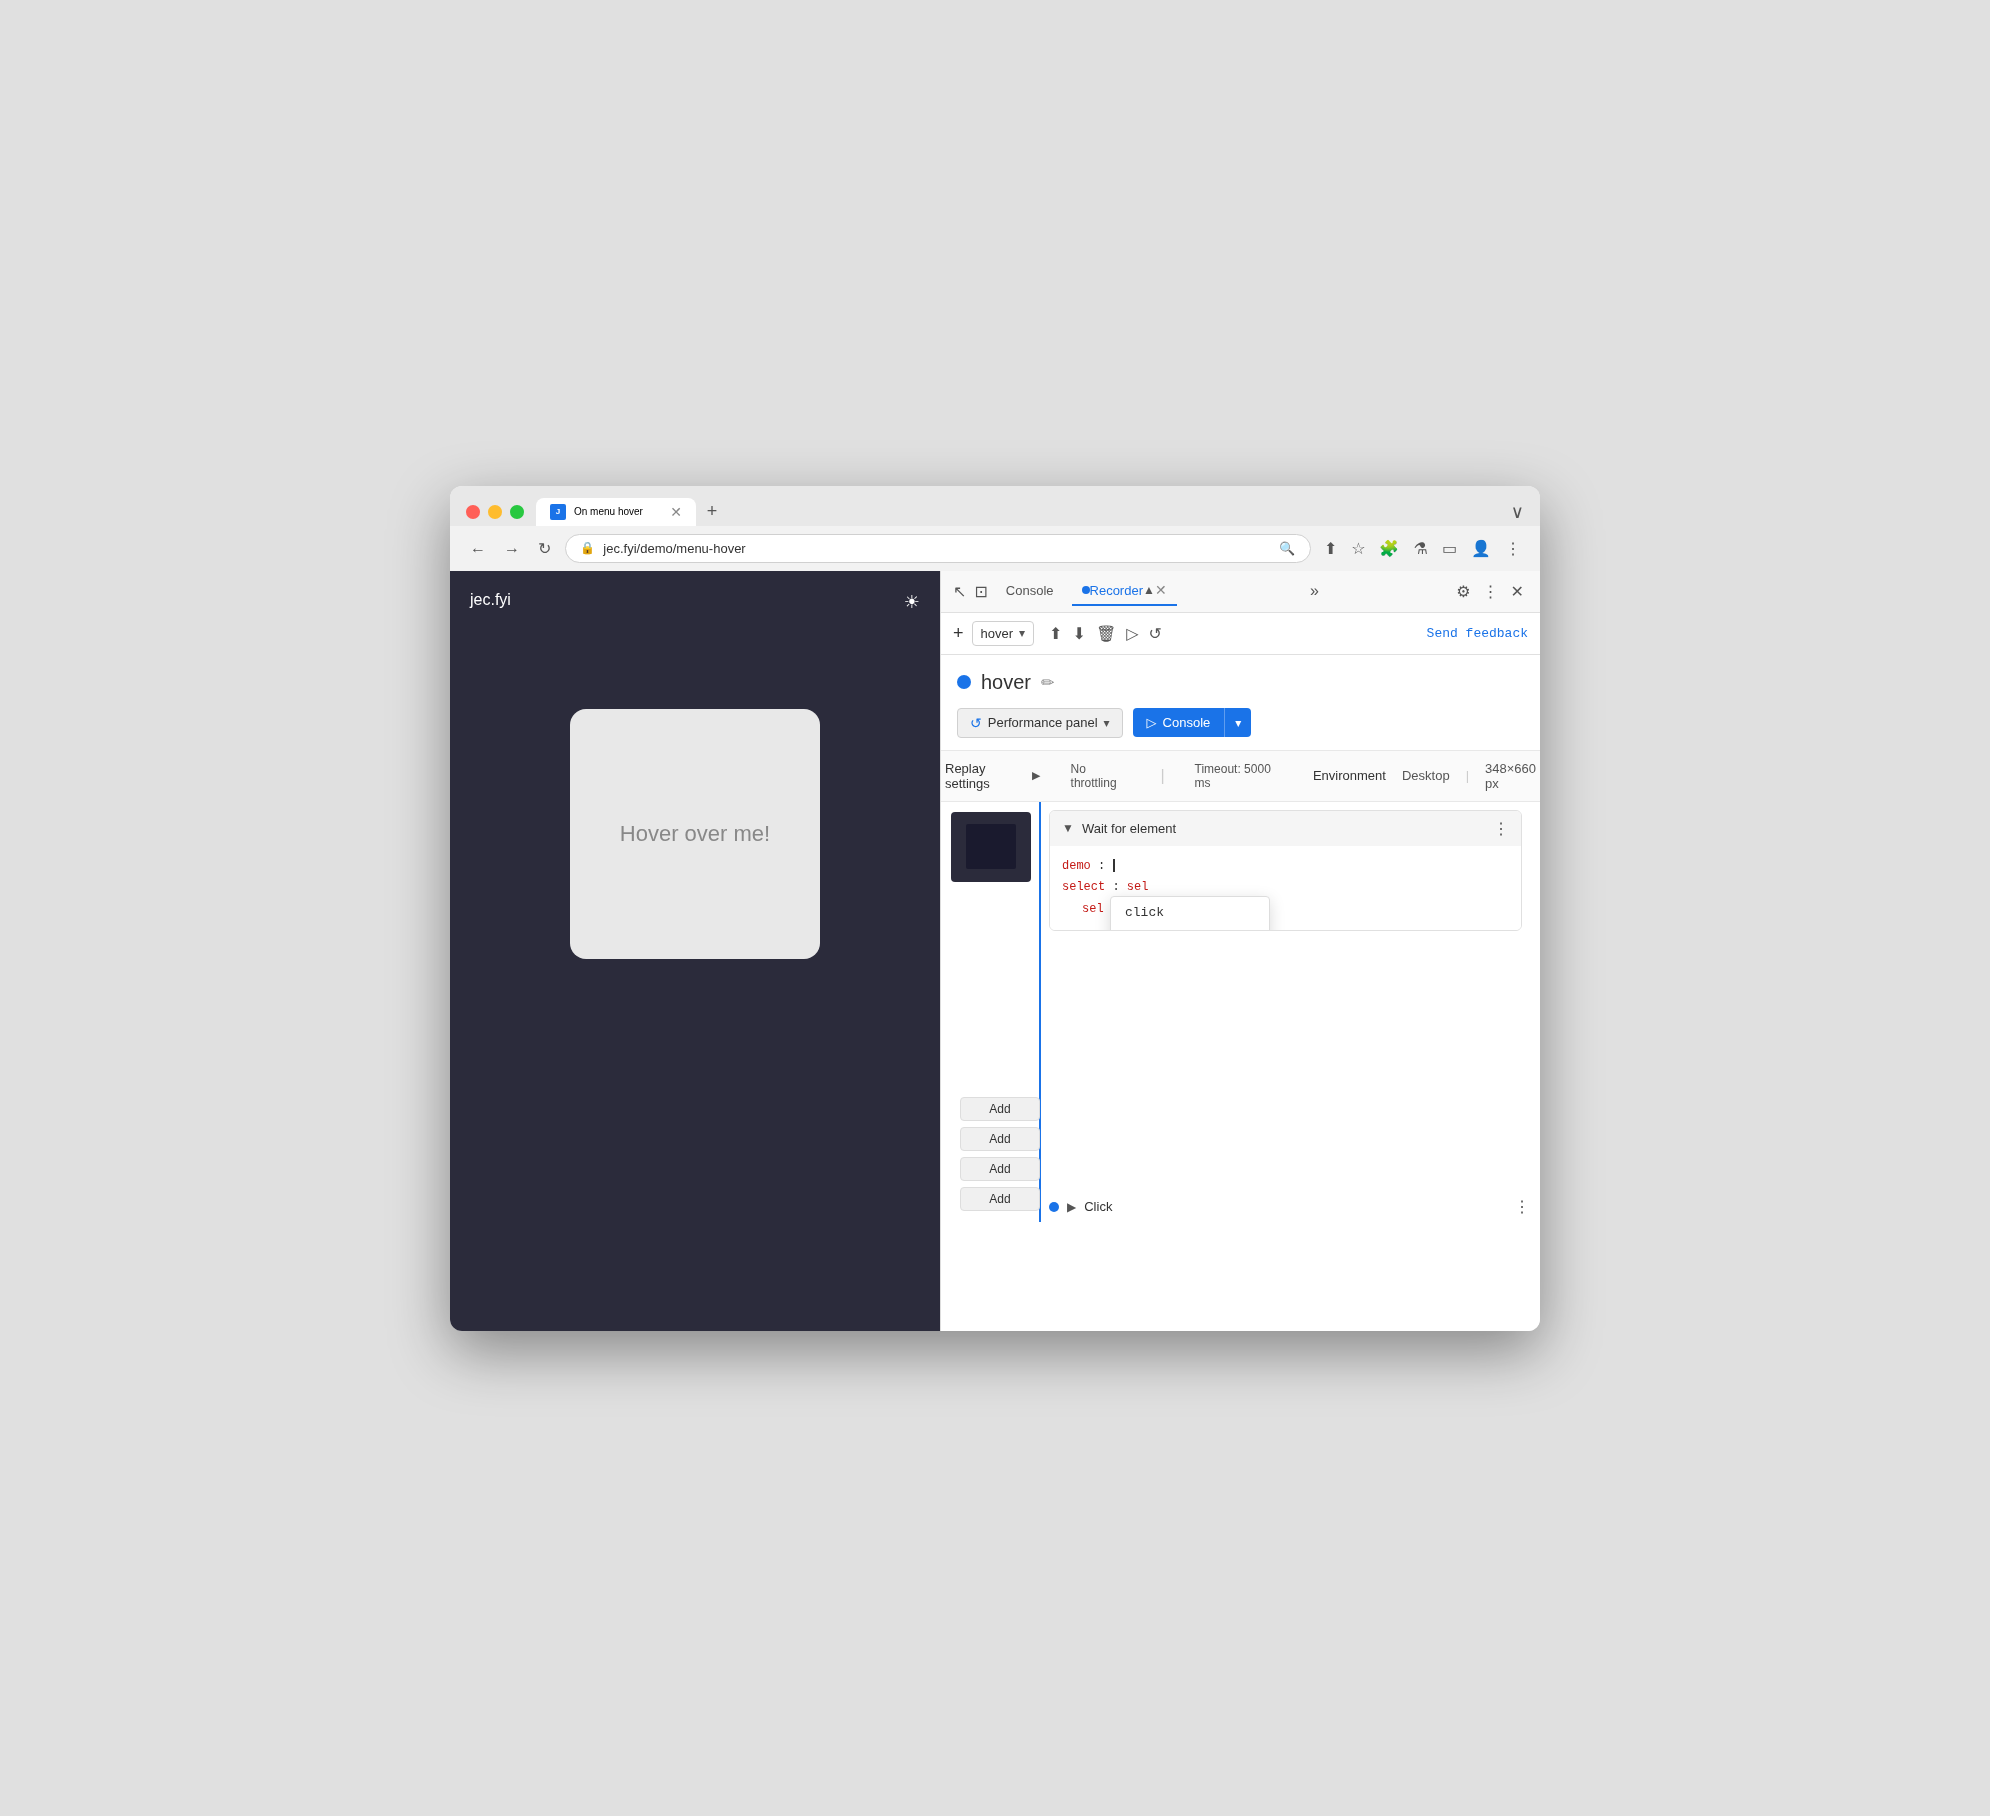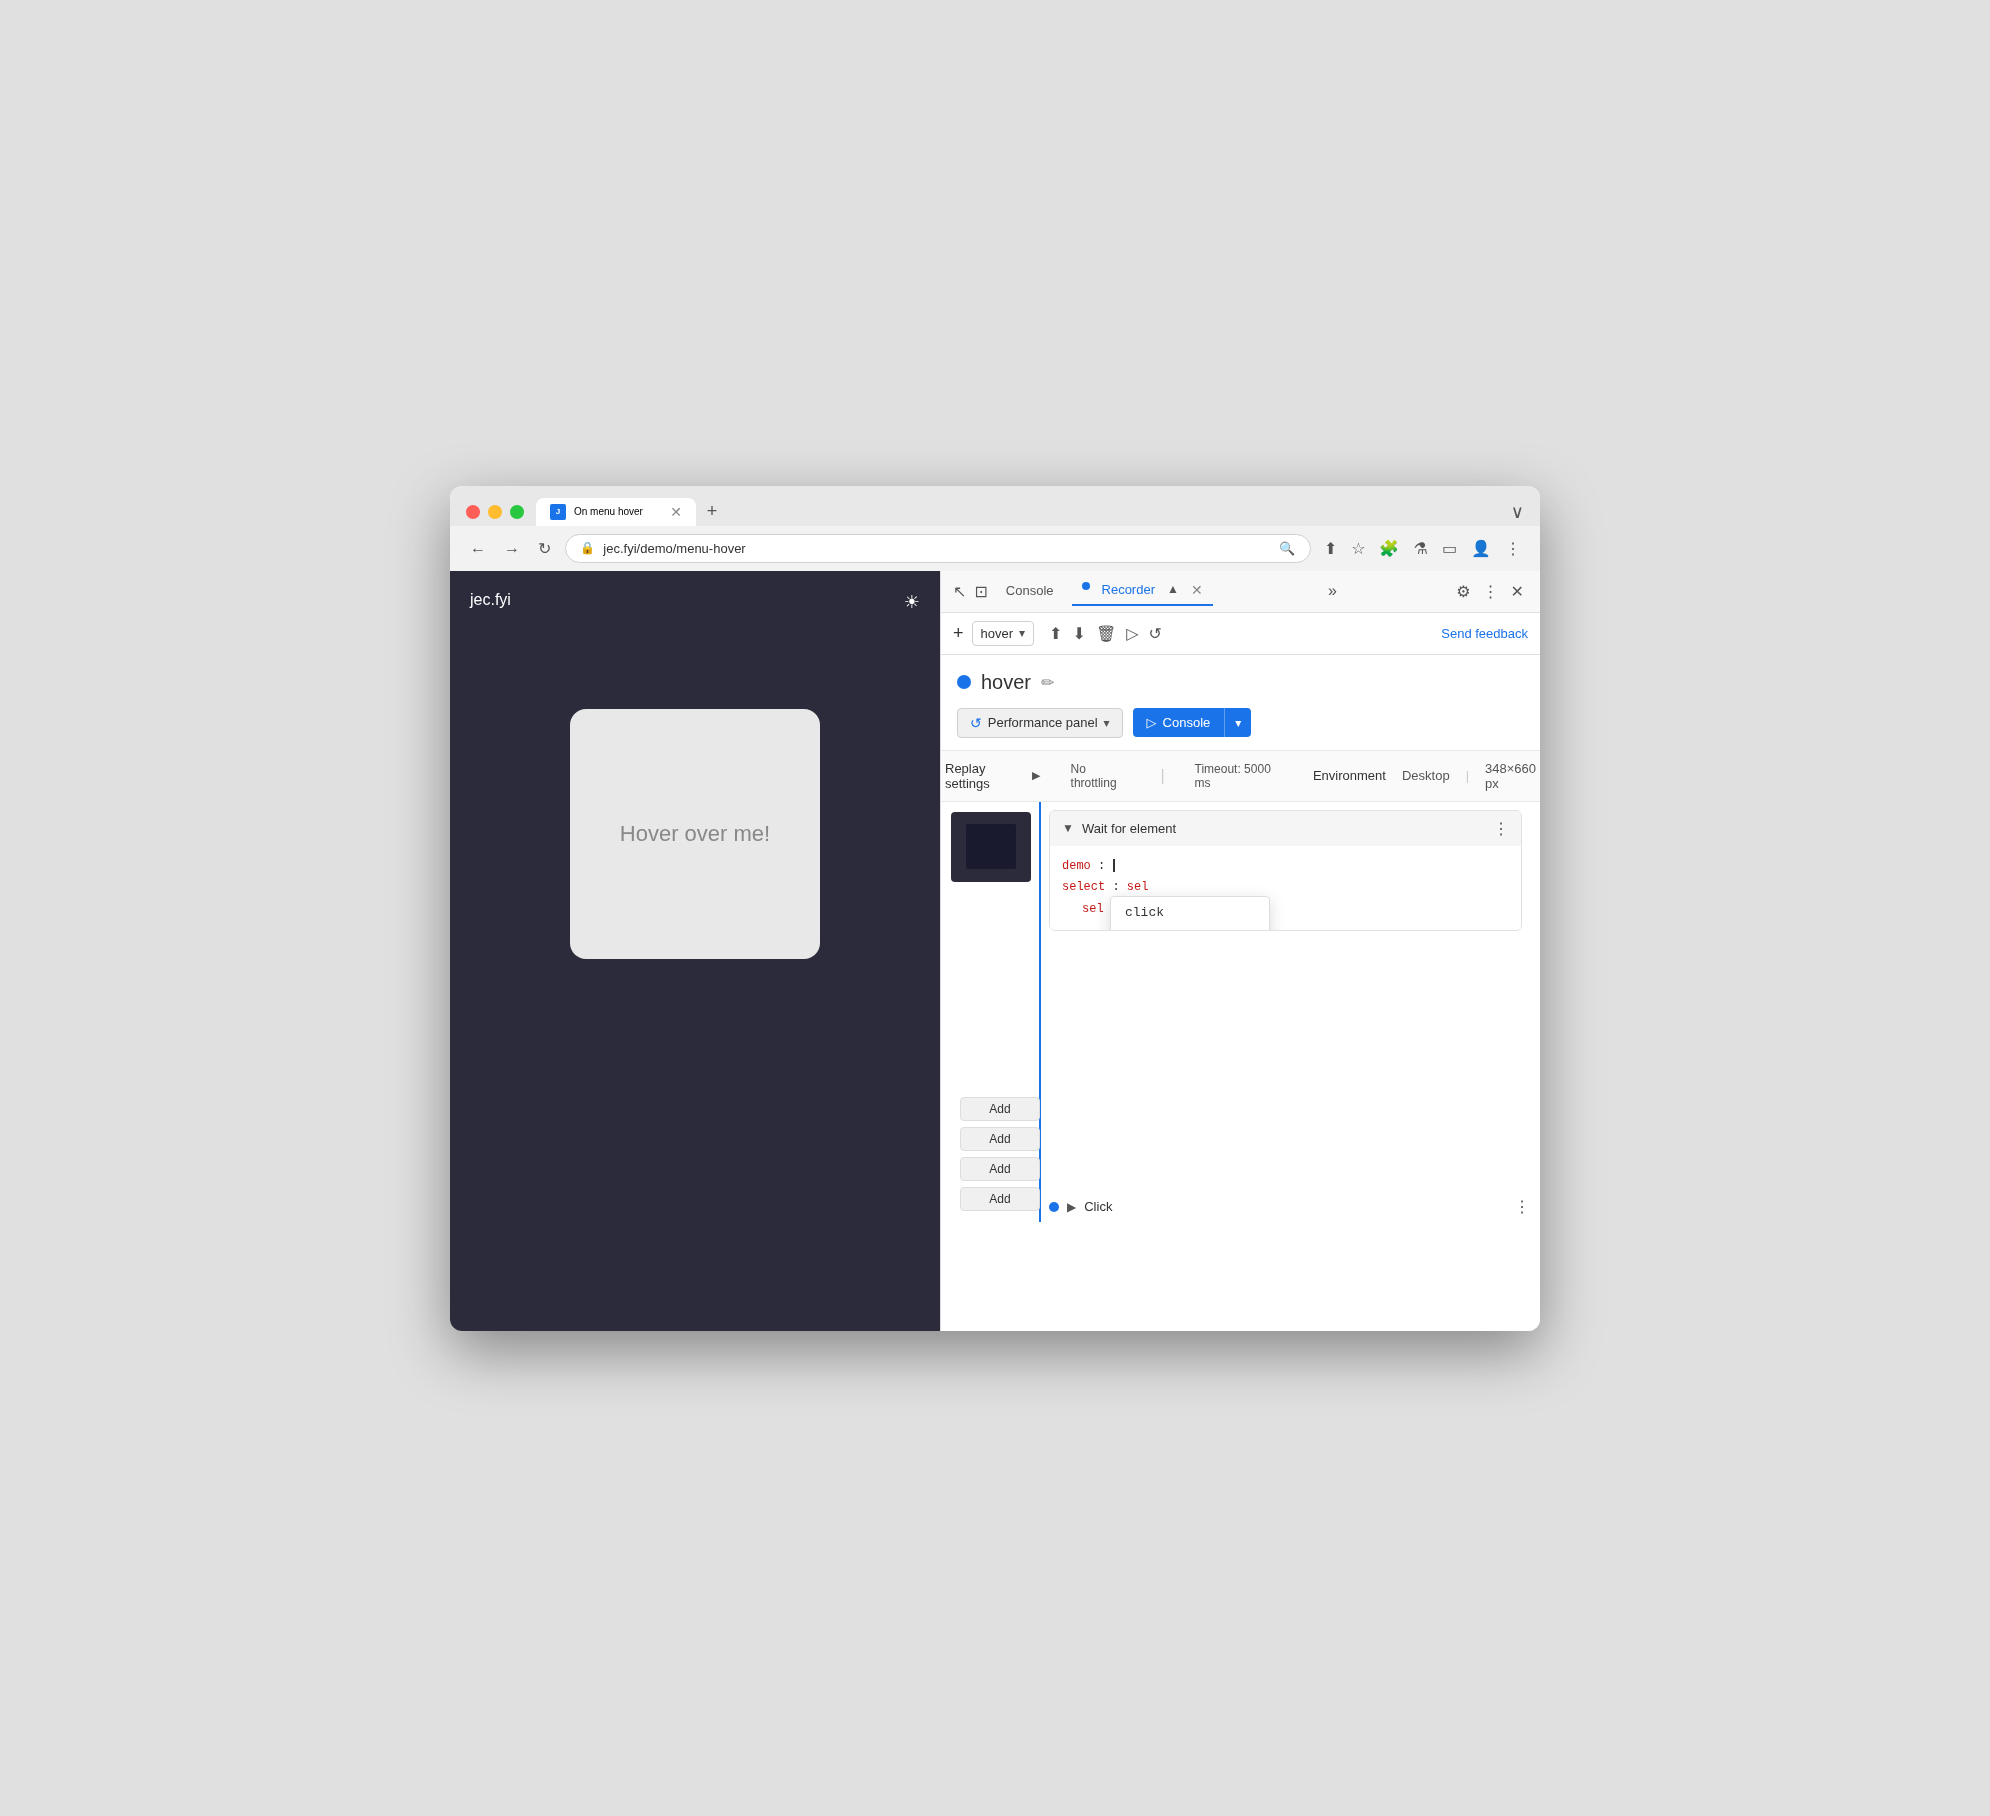--- a/index.html
+++ b/index.html
@@ -199,22 +199,22 @@
       color: #555;
       cursor: pointer;
       border-bottom: 2px solid transparent;
     }
     .devtools-tab.active {
       color: #1a73e8;
       border-bottom: 2px solid #1a73e8;
     }
     .devtools-tab-recorder {
       display: flex;
-      align-items: flex-start;
-      gap: 12px;
+      align-items: center;
+      gap: 0;
     }
     .recorder-dot {
       width: 8px; height: 8px;
       background: #1a73e8;
       border-radius: 50%;
     }
     .devtools-more-btn {
       margin-left: auto;
       background: none;
       border: none;
@@ -271,20 +271,21 @@
       color: #555;
       cursor: pointer;
       padding: 3px;
     }
     .send-feedback-link {
       margin-left: auto;
       color: #1a73e8;
       font-size: 13px;
       cursor: pointer;
       text-decoration: none;
+      font-family: Liberation Mono, monospace;
     }
     
     .recording-header {
       padding: 16px 16px 12px;
       border-bottom: 1px solid #e8e8e8;
     }
     .recording-title-row {
       display: flex;
       align-items: center;
       gap: 10px;

